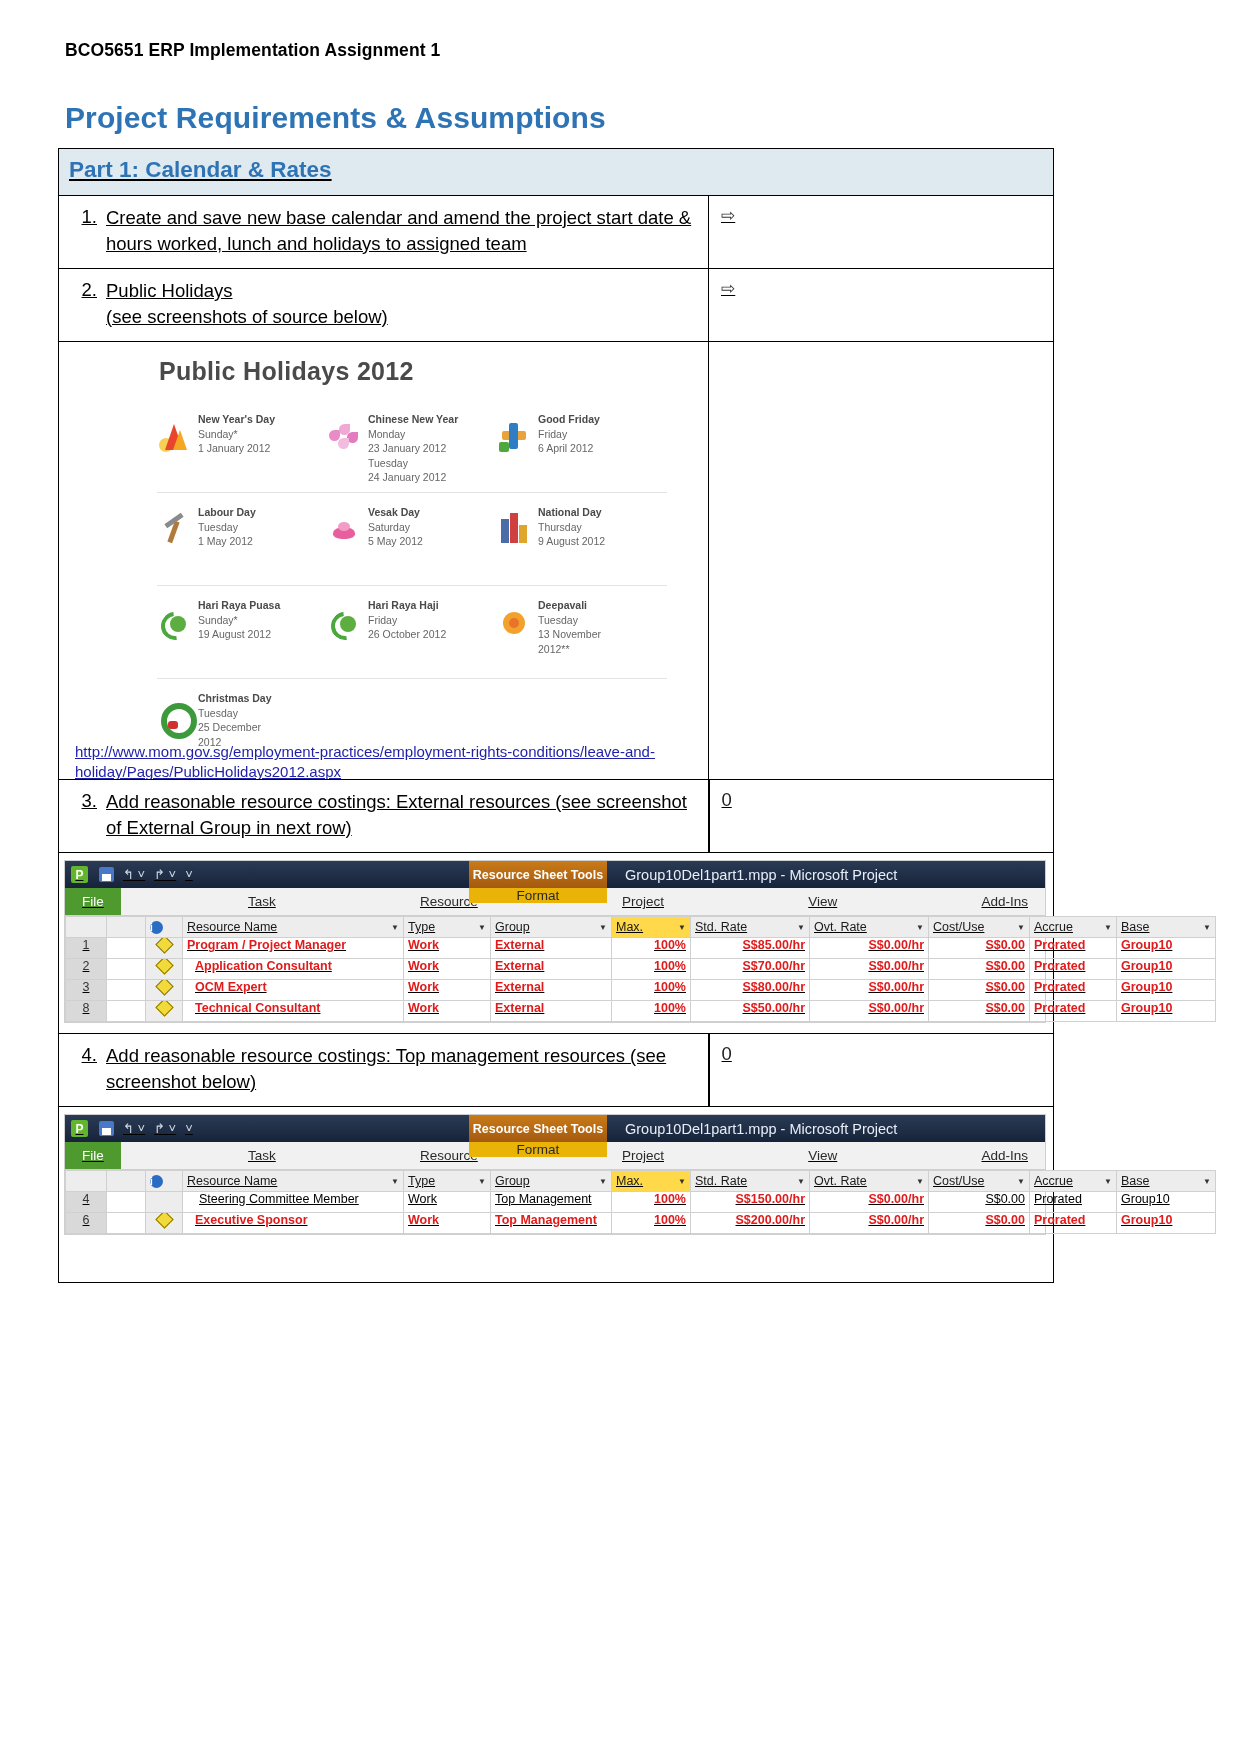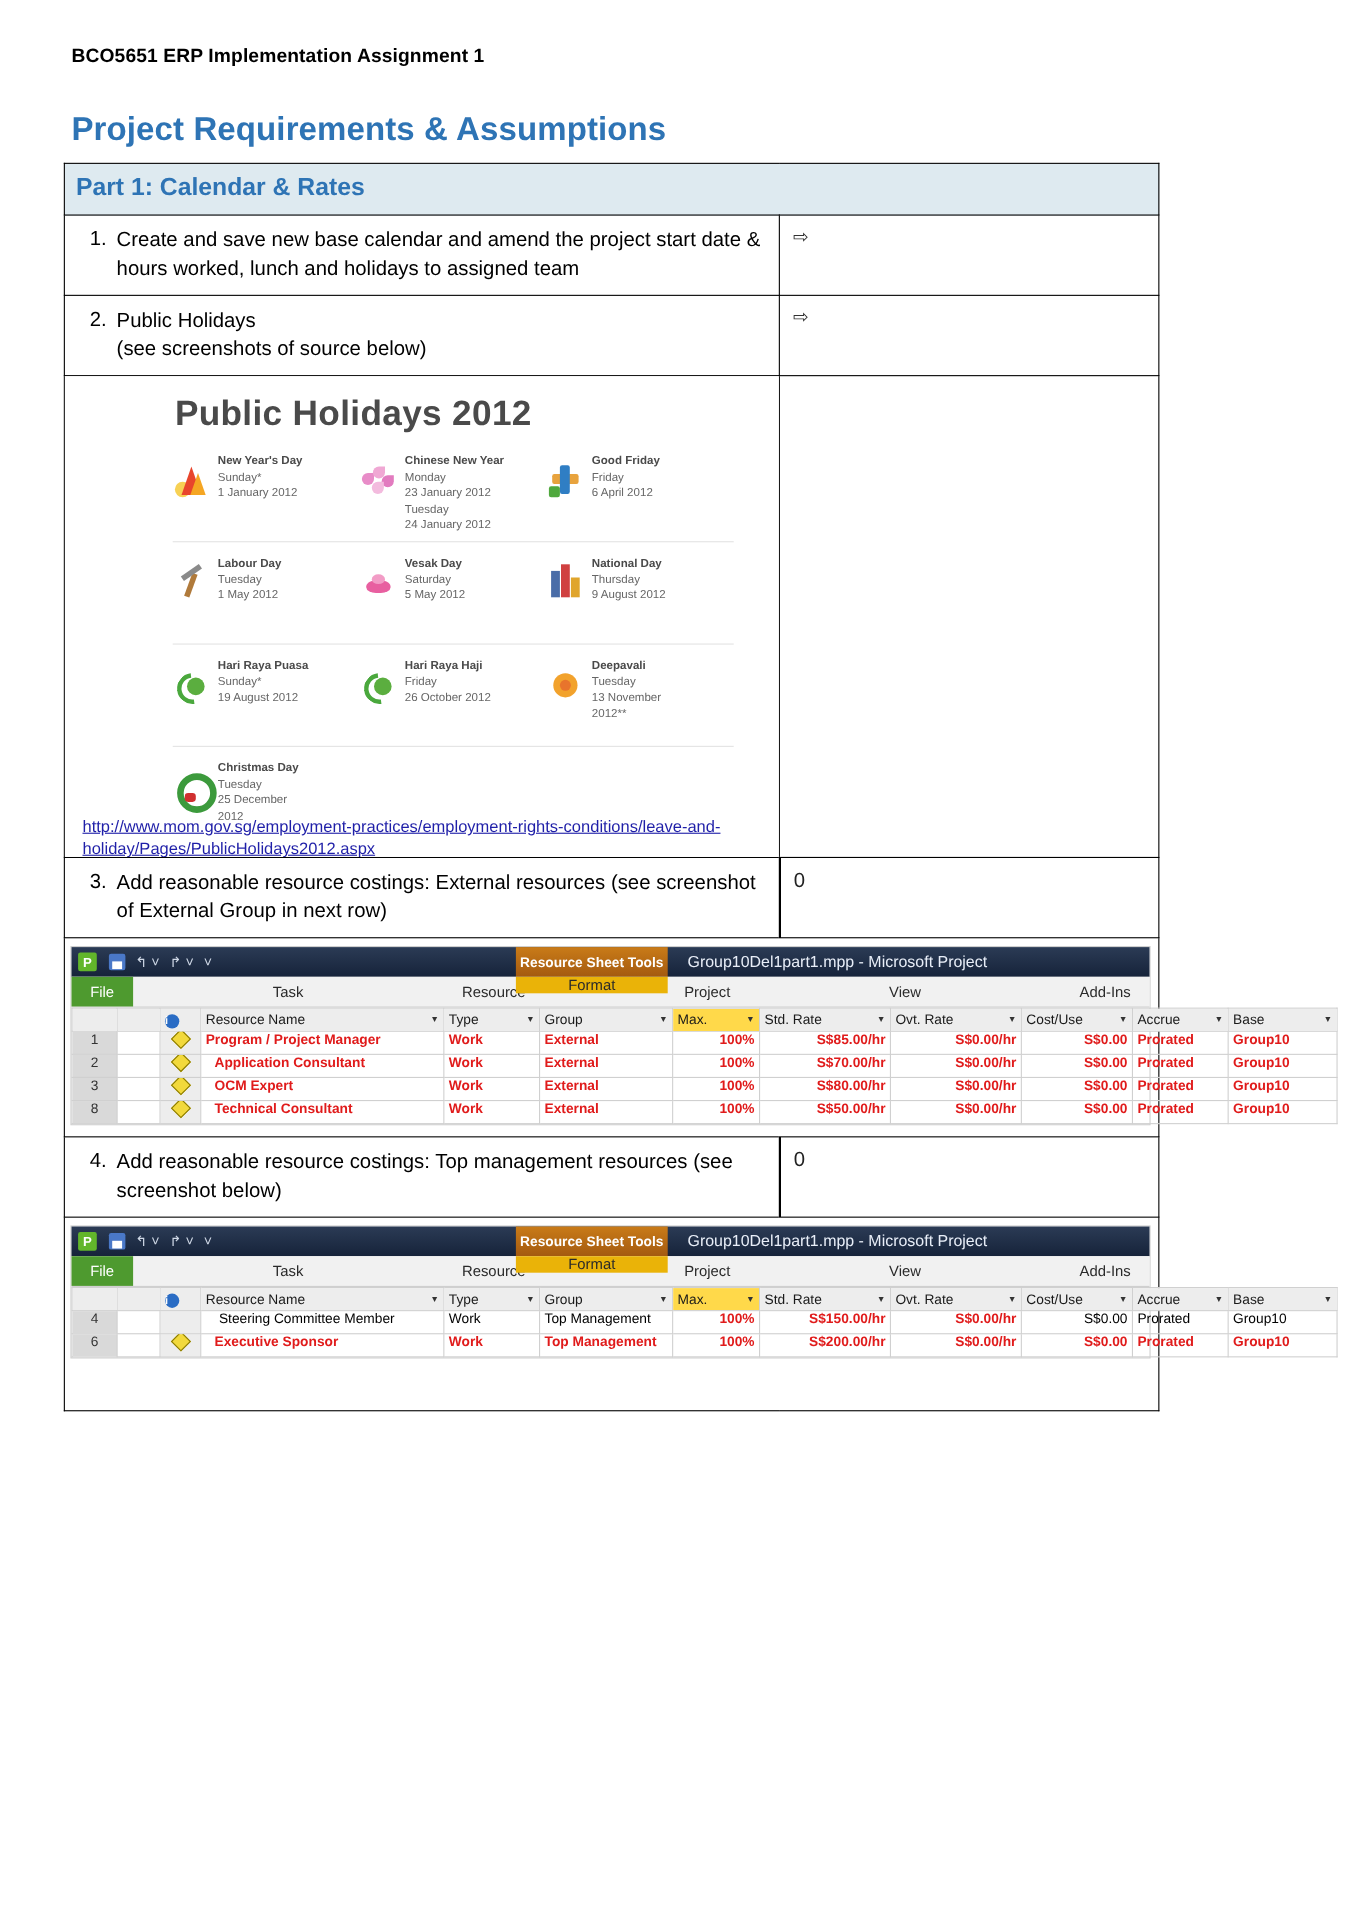--- a/index.html
+++ b/index.html
@@ -41,20 +41,21 @@
   }
 
   
   .req-table {
     position: absolute;
     left: 58px;
     top: 148px;
     width: 995px;
     border-collapse: collapse;
     table-layout: fixed;
+    text-decoration: underline;
   }
   .req-table td {
     border: 1px solid #000;
     vertical-align: top;
     padding: 0;
   }
   .part-header {
     background: #DEEAF0;
     border: 1px solid #000 !important;
     padding: 8px 10px 12px 10px !important;
@@ -95,21 +96,21 @@
   .ph-img {
     position: relative;
     background: #ffffff;
     height: 437px;
     overflow: hidden;
   }
   .ph-title {
     position: absolute;
     left: 100px;
     top: 15px;
-    font-size: 32px;
+    font-size: 25px;
     font-weight: bold;
     color: #4a4a4a;
     letter-spacing: 0.3px;
   }
   .ph-grid {
     position: absolute;
     left: 98px;
     top: 58px;
     width: 510px;
   }

